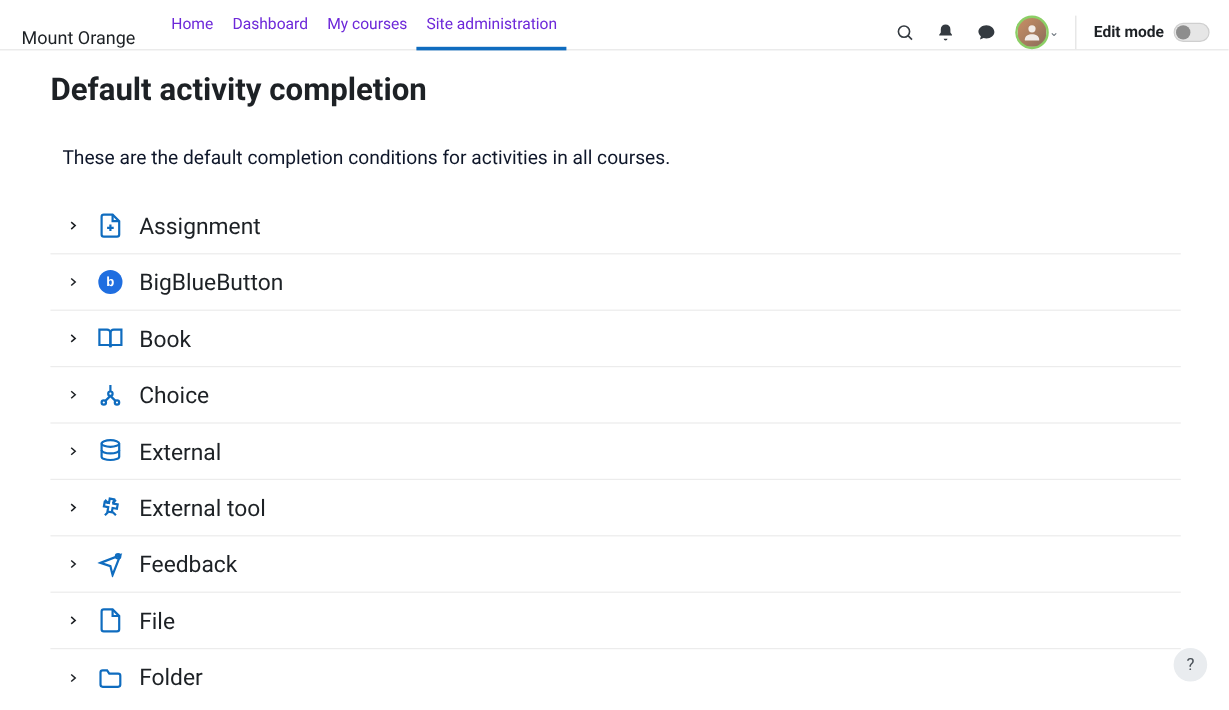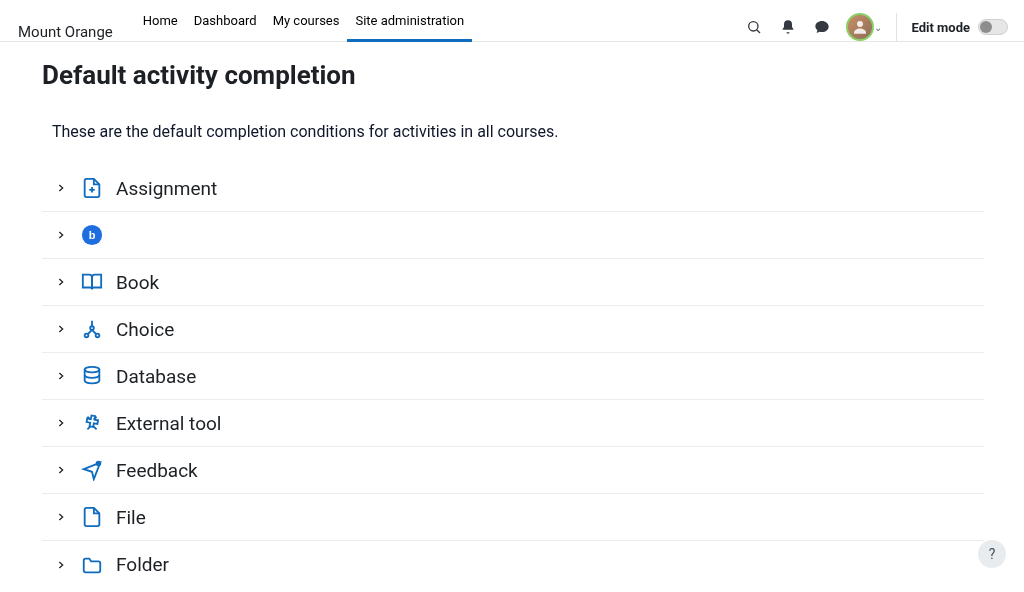--- a/index.html
+++ b/index.html
@@ -29,21 +29,21 @@
     .nav {
       display: flex;
       align-items: stretch;
       height: 100%;
     }
     .nav-item {
       display: flex;
       align-items: center;
       padding: 0 8px;
       font-size: 13px;
-      color: #000000;
+      color: #6d28d9;
       cursor: pointer;
       position: relative;
     }
     .nav-item.active::after {
       content: "";
       position: absolute;
       left: 0; right: 0; bottom: -1px;
       height: 3px;
       background: #0f6cbf;
     }
@@ -234,20 +234,21 @@
         <svg width="10" height="10" viewBox="0 0 24 24" fill="none" stroke="currentColor" stroke-width="3">
             <path d="M8 5l8 7-8 7"></path>
           </svg>
       </div>
       <div class="act-icon">
         <svg width="22" height="22" viewBox="0 0 24 24">
             <circle cx="12" cy="12" r="11" fill="#1f6ee0"></circle>
             <text x="12" y="16" font-size="12" text-anchor="middle" fill="#fff" font-family="Arial" font-weight="bold">b</text>
           </svg>
       </div>
+      <div class="act-label">BigBlueButton</div>
     </div>
 
     <div class="activity-row">
       <div class="chevron">
         <svg width="10" height="10" viewBox="0 0 24 24" fill="none" stroke="currentColor" stroke-width="3">
             <path d="M8 5l8 7-8 7"></path>
           </svg>
       </div>
       <div class="act-icon">
         <svg width="22" height="22" viewBox="0 0 24 24" fill="none" stroke="currentColor" stroke-width="2">
@@ -284,21 +285,21 @@
             <path d="M8 5l8 7-8 7"></path>
           </svg>
       </div>
       <div class="act-icon">
         <svg width="22" height="22" viewBox="0 0 24 24" fill="none" stroke="currentColor" stroke-width="2">
             <ellipse cx="12" cy="5" rx="8" ry="3"></ellipse>
             <path d="M4 5v6c0 1.7 3.6 3 8 3s8-1.3 8-3V5"></path>
             <path d="M4 11v6c0 1.7 3.6 3 8 3s8-1.3 8-3v-6"></path>
           </svg>
       </div>
-      <div class="act-label">Database</div>
+      <div class="act-label">External</div>
     </div>
 
     <div class="activity-row">
       <div class="chevron">
         <svg width="10" height="10" viewBox="0 0 24 24" fill="none" stroke="currentColor" stroke-width="3">
             <path d="M8 5l8 7-8 7"></path>
           </svg>
       </div>
       <div class="act-icon">
         <svg width="22" height="22" viewBox="0 0 24 24" fill="none" stroke="currentColor" stroke-width="2">

